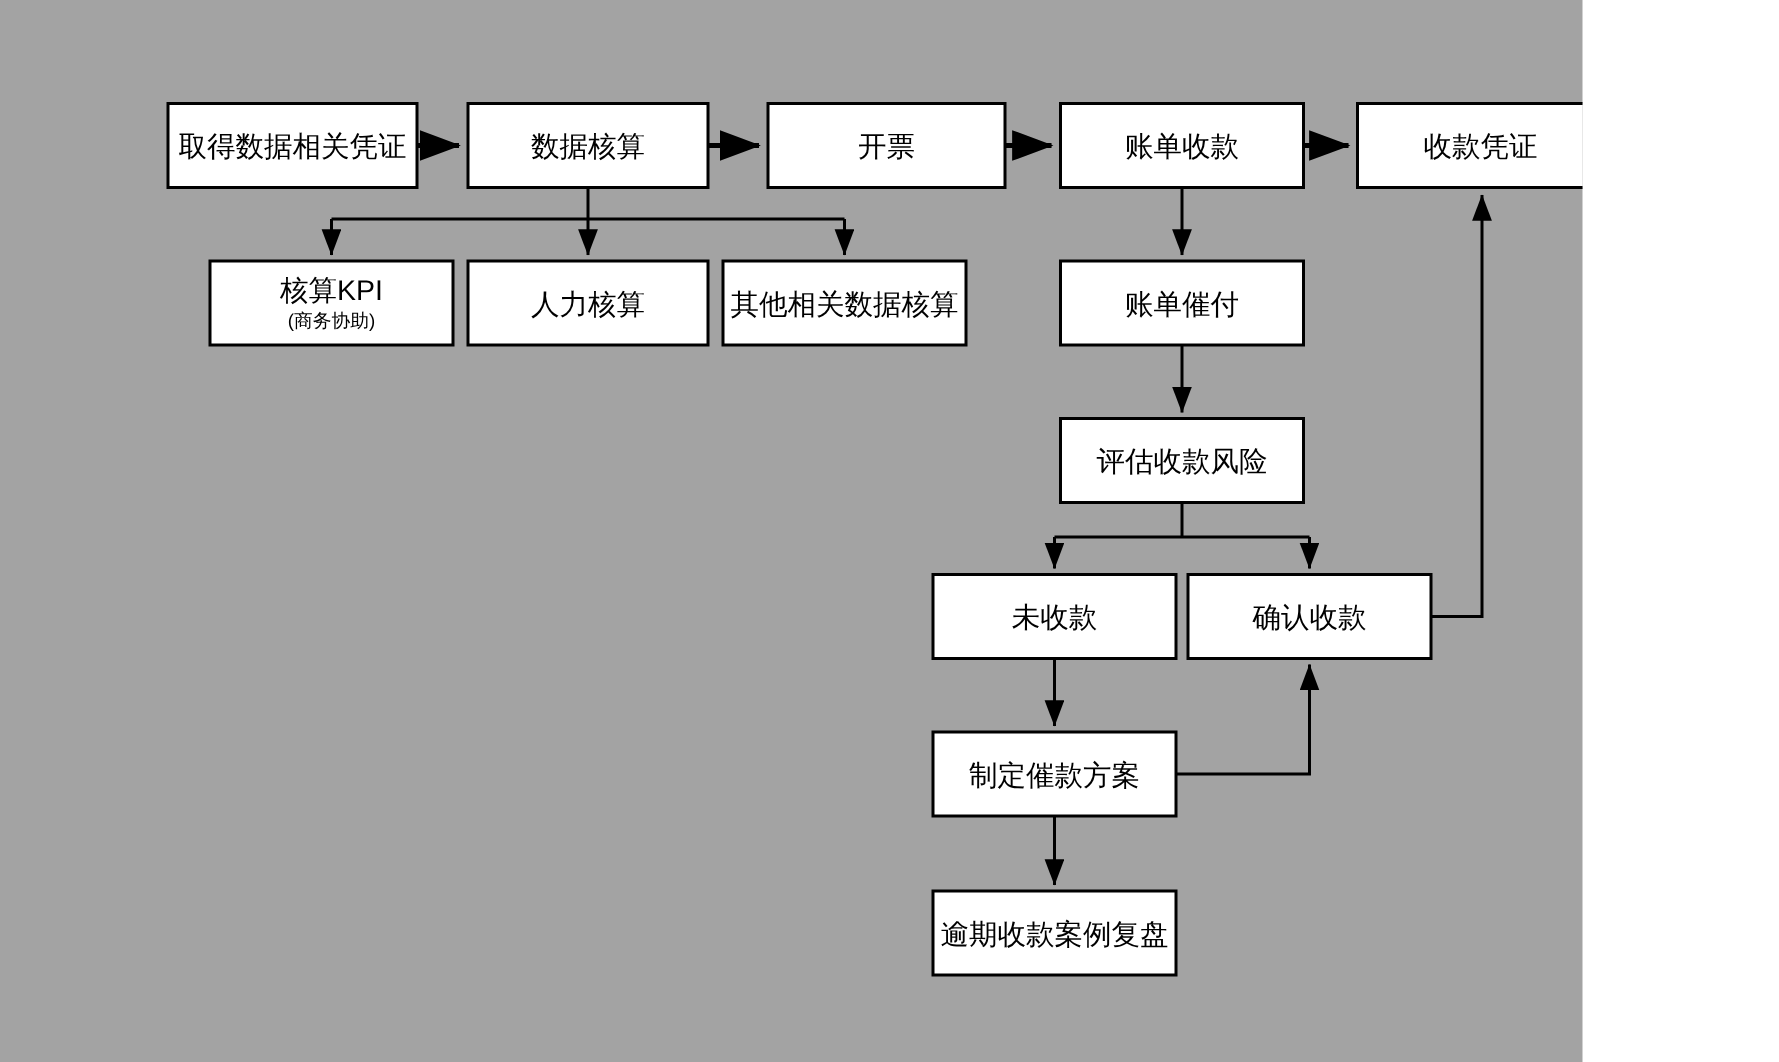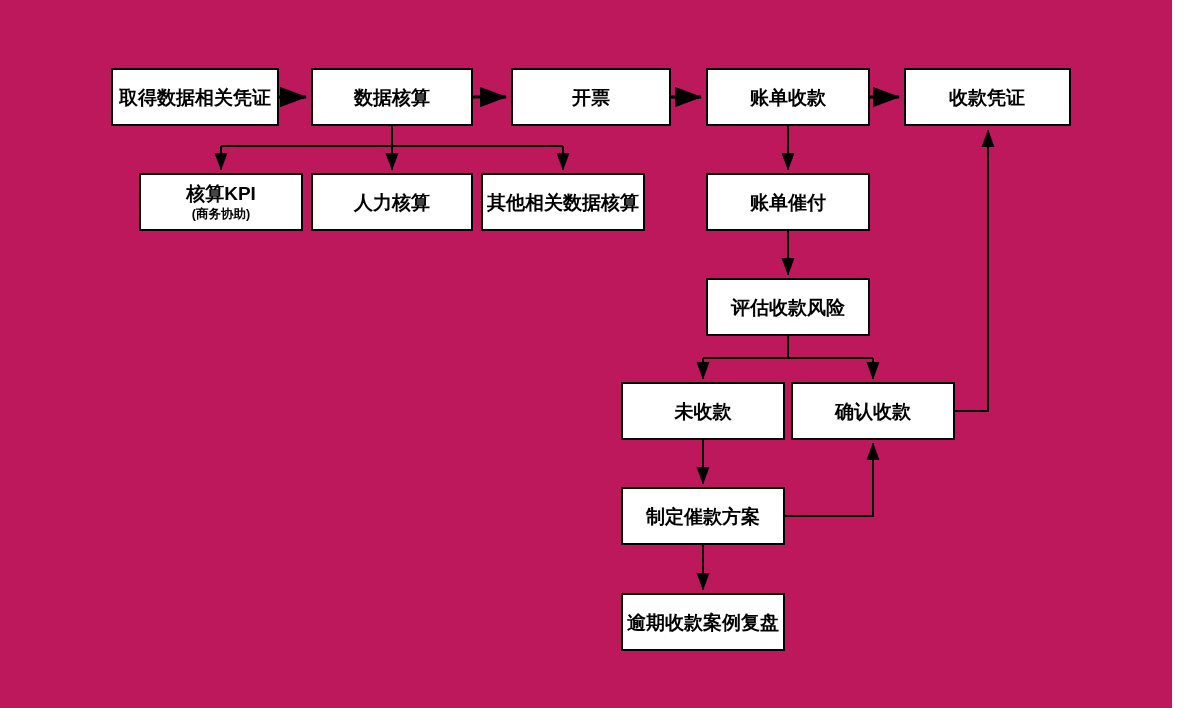--- a/index.html
+++ b/index.html
@@ -5,25 +5,24 @@
   html, body {
     margin: 0;
     padding: 0;
     background: #ffffff;
   }
   body {
     font-family: "Liberation Sans", "DejaVu Sans", sans-serif;
   }
   #flow-root {
     position: relative;
-    width: 1172px;
+    width: 1055px;
     height: 708px;
-    background: #be185d;
+    background: #a3a3a3;
     overflow: hidden;
-    font-weight: bold;
   }
   svg#flow-svg {
     position: absolute;
     top: 0;
     left: 0;
     width: 1186px;
     height: 708px;
   }
   .node-rect {
     fill: #ffffff;

